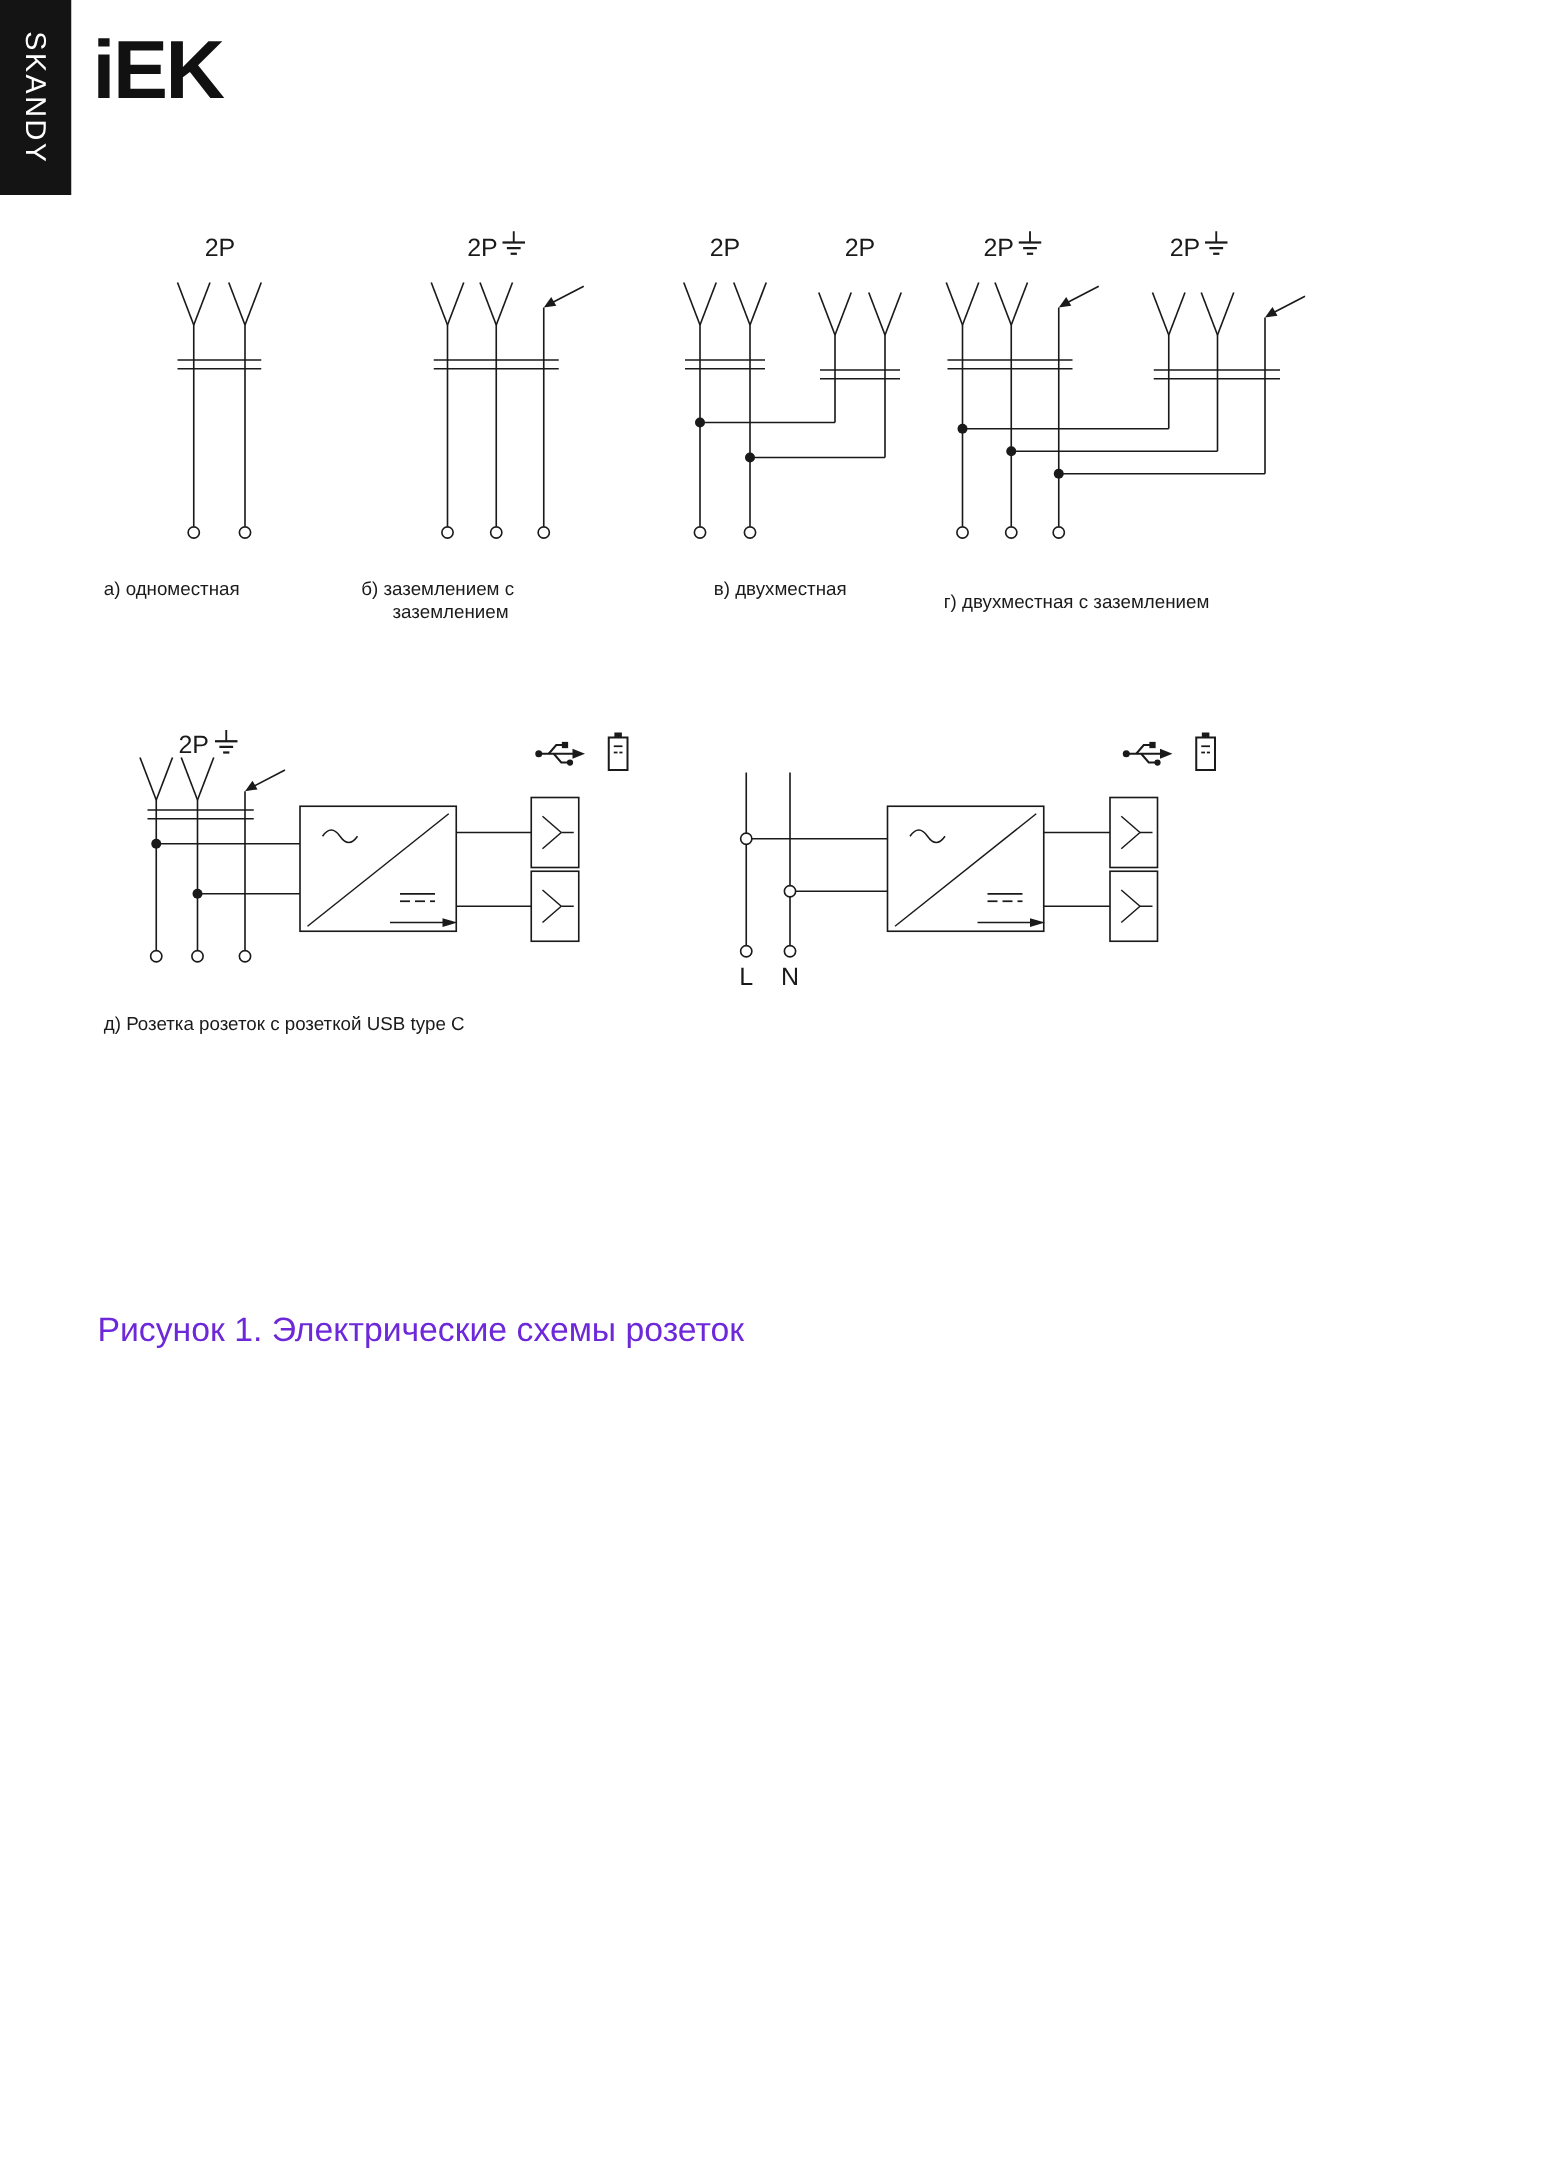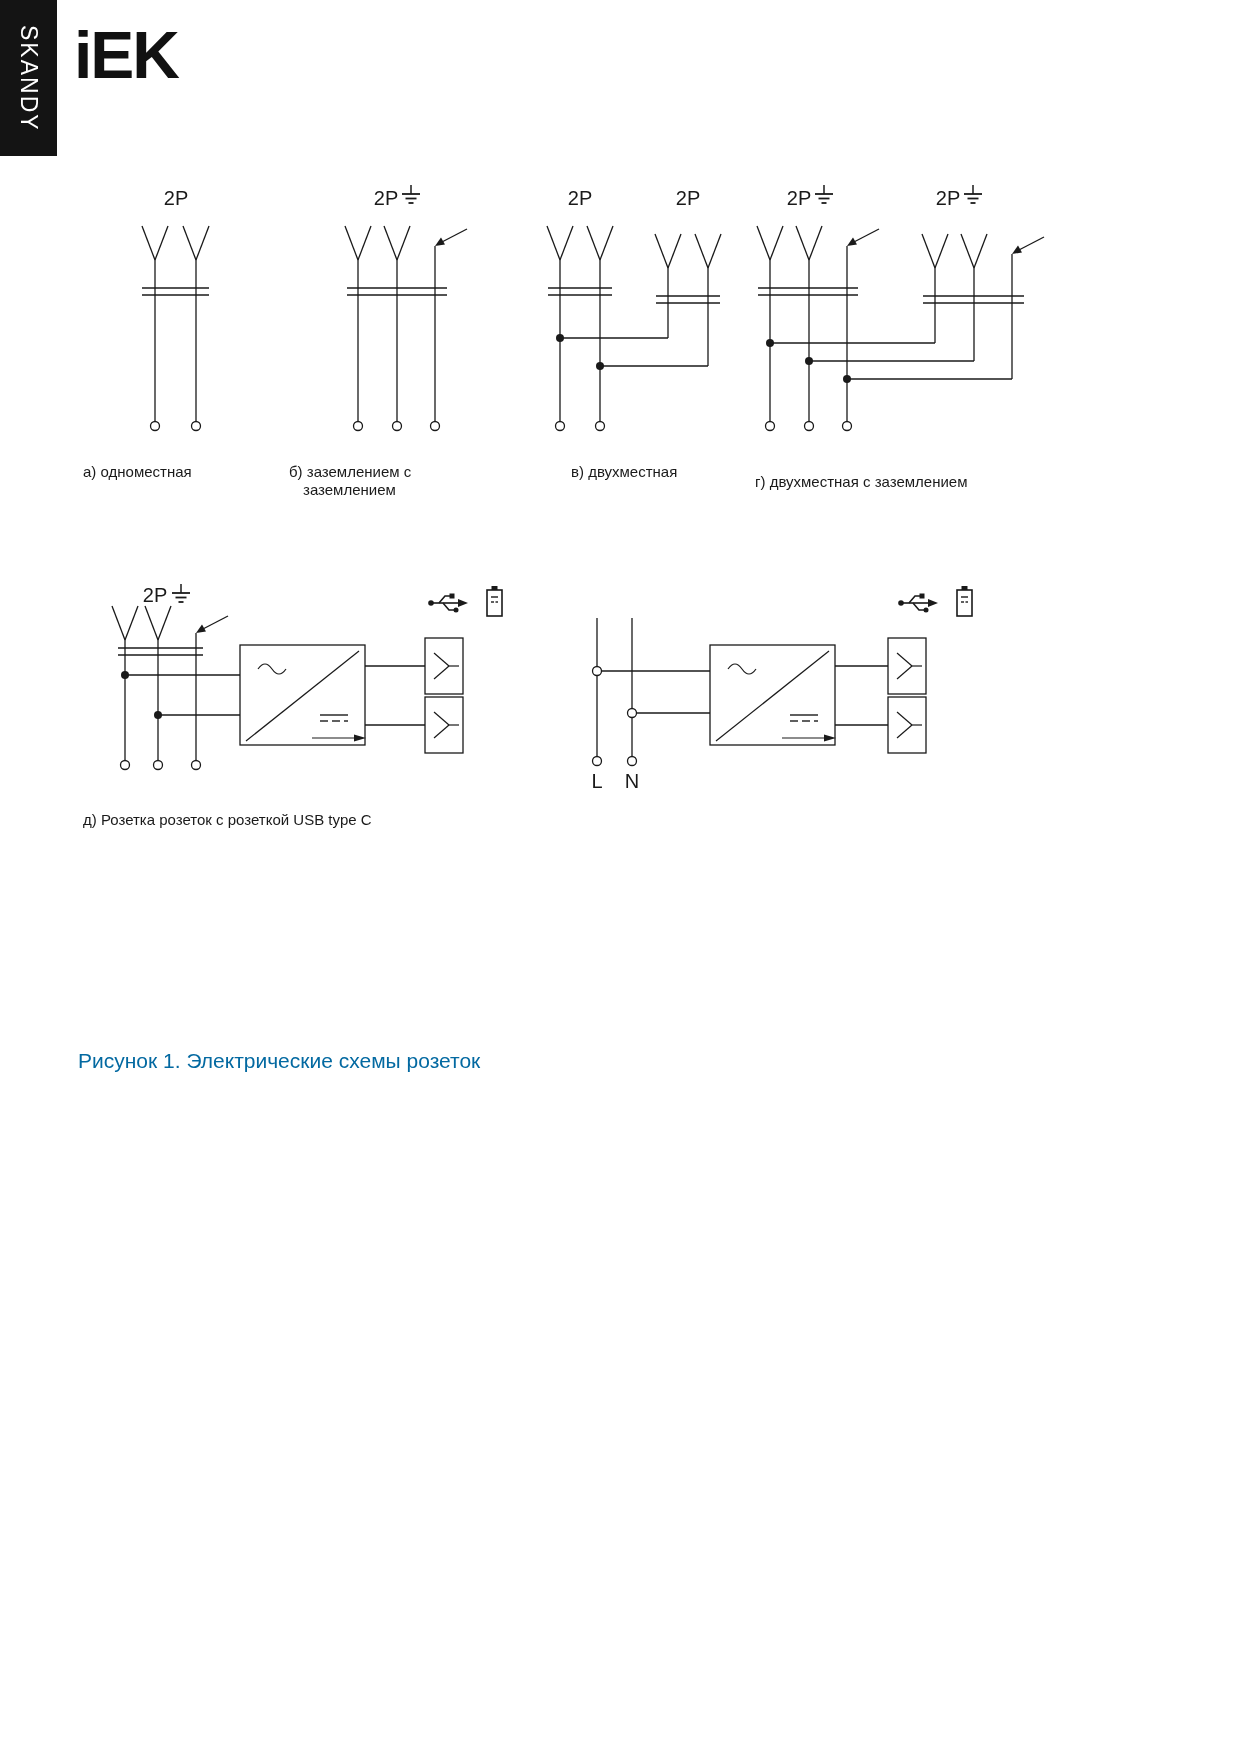--- a/index.html
+++ b/index.html
@@ -13,22 +13,22 @@
     font-family:"Liberation Sans",sans-serif}
 
   .logo{position:absolute;left:74px;top:22px;font-size:66px;font-weight:900;
     letter-spacing:-2px;line-height:1;color:#111;font-family:"Liberation Sans",sans-serif}
 
   .diag{position:absolute;overflow:visible}
   .w{stroke:#1a1a1a;stroke-width:1.3;fill:none}
   .lbl{font-family:"Liberation Sans",sans-serif;font-size:20px;fill:#1a1a1a}
 
   .cap{position:absolute;font-size:15px;line-height:1.22;color:#1a1a1a}
-  .cap .l2{margin-left:14px}
-  .figcap{position:absolute;font-size:21px;color:#0369a1}
+  .cap .l2{margin-left:25px}
+  .figcap{position:absolute;font-size:27px;color:#6d28d9}
 </style>
 </head>
 <body>
 
 <div class="page">
 
   <svg width="0" height="0" style="position:absolute" aria-hidden="true">
     <defs>
       <g id="contactV">
         <line x1="0" y1="0" x2="-13" y2="-34" stroke="#1a1a1a" stroke-width="1.3"></line>

